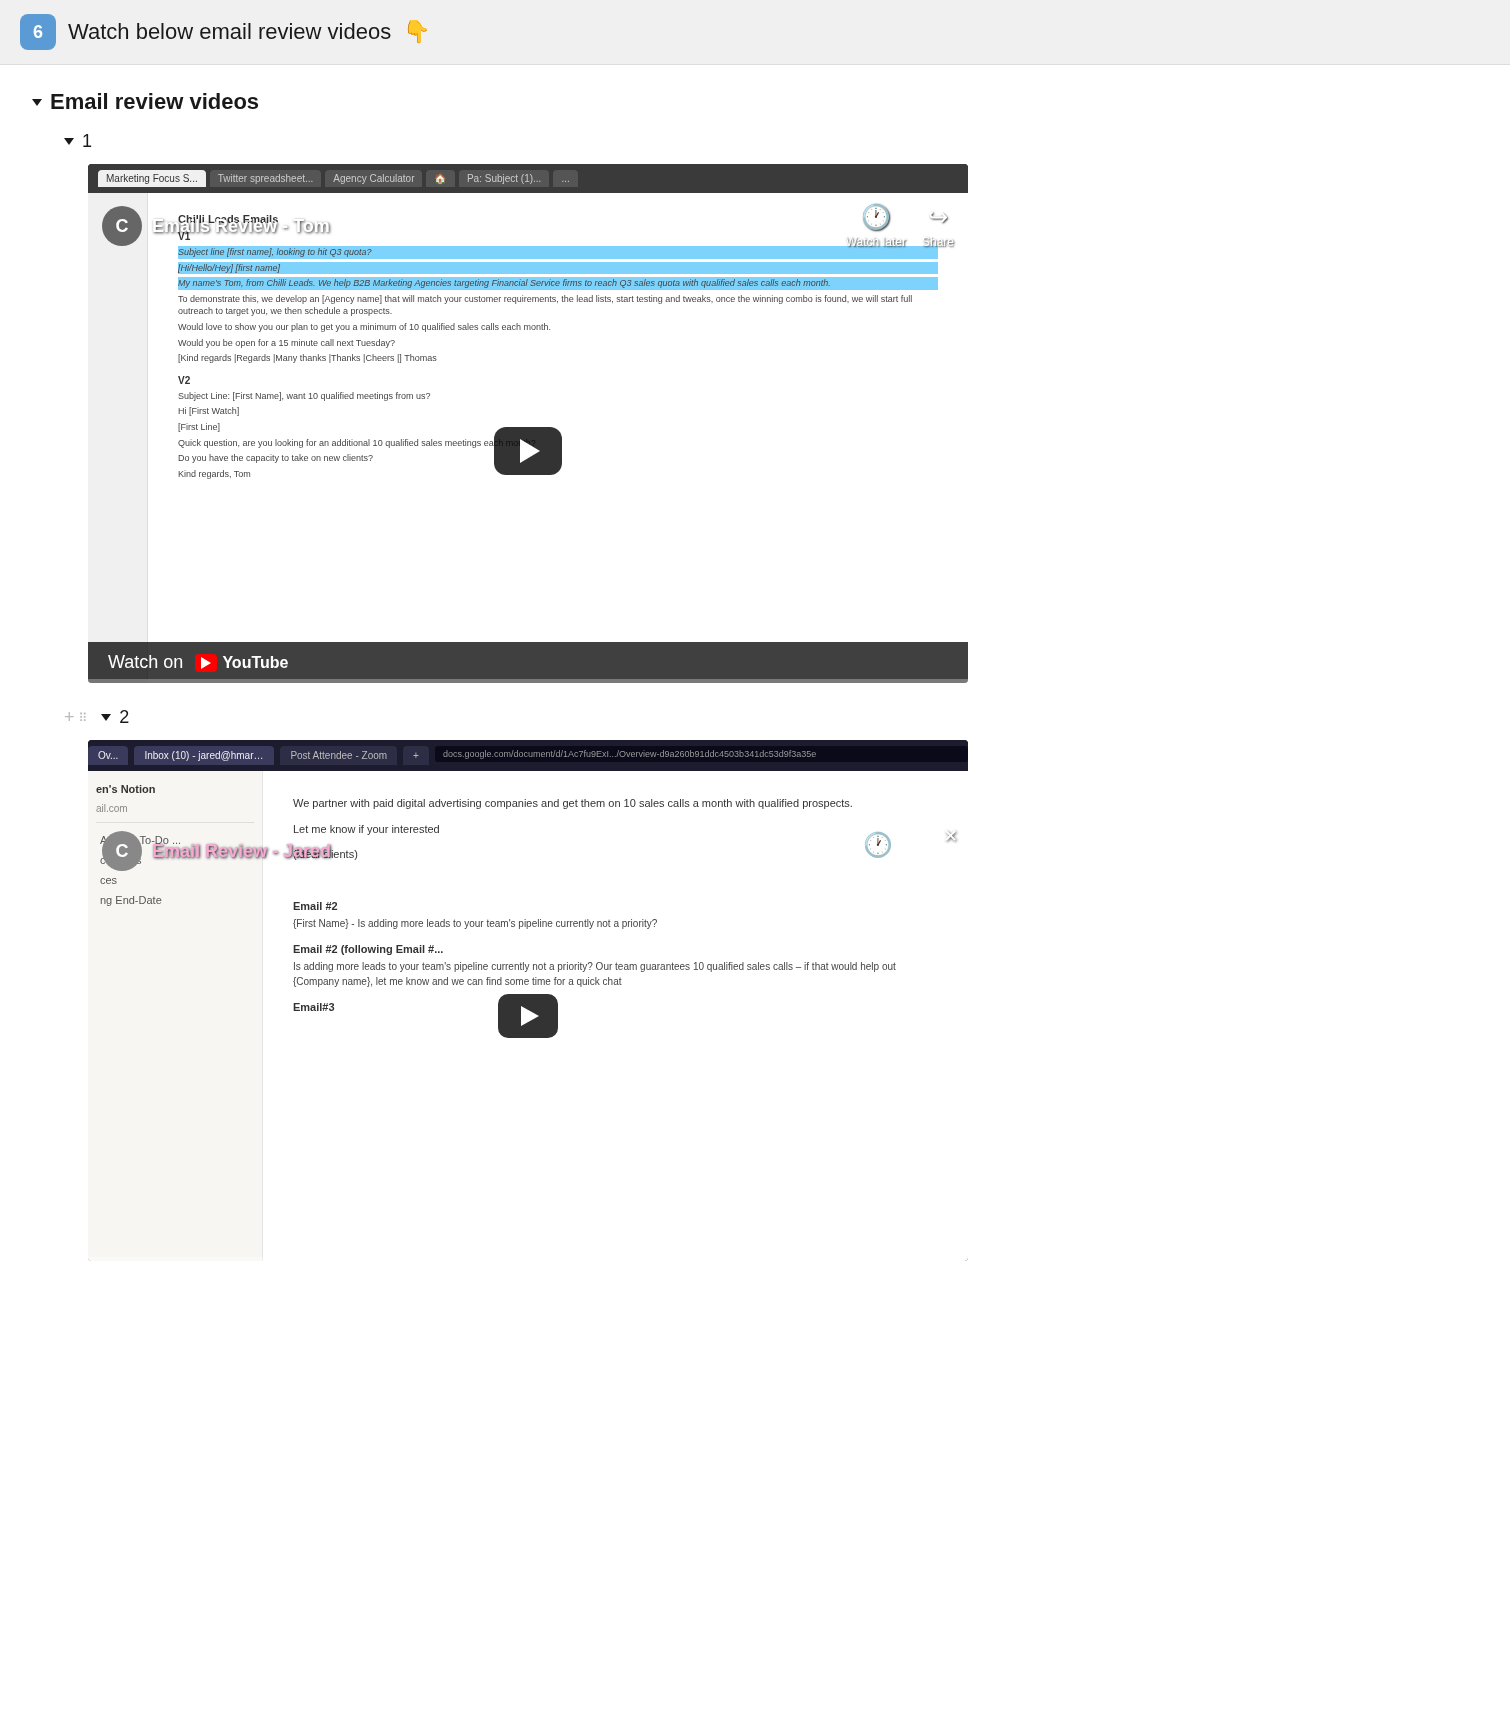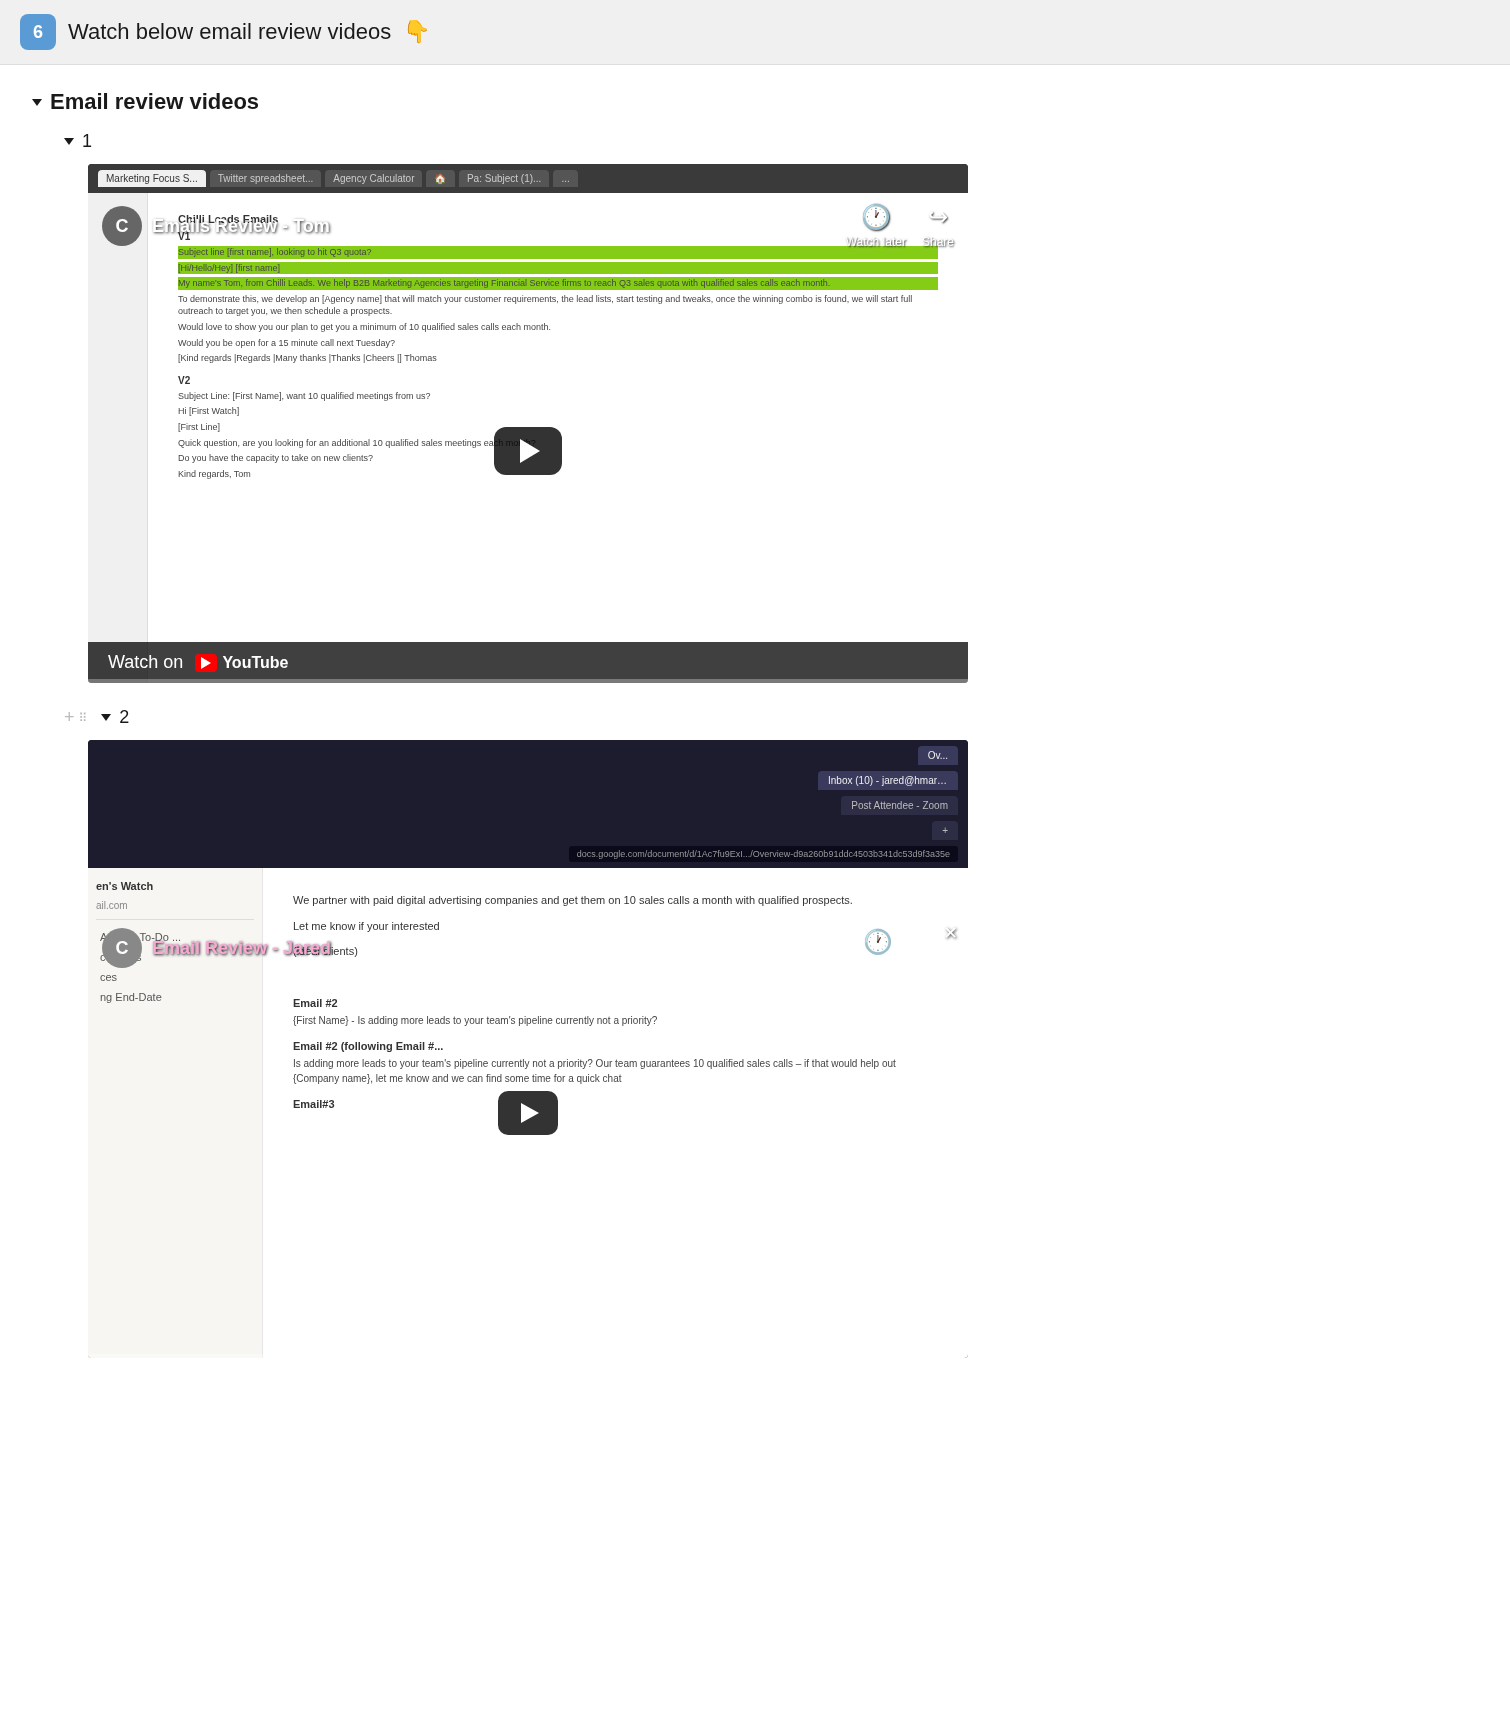--- a/index.html
+++ b/index.html
@@ -164,21 +164,22 @@
       color: #333;
       margin-bottom: 4px;
     }
     .gdocs-text {
       font-size: 9px;
       color: #444;
       margin-bottom: 3px;
       line-height: 1.4;
     }
     .gdocs-text.highlighted {
-      background: #84cc16;
+      background: #7dd3fc;
+      font-style: italic;
     }
 
     
     .yt-overlay {
       position: absolute;
       top: 0; left: 0; right: 0; bottom: 0;
       display: flex;
       flex-direction: column;
       justify-content: space-between;
     }
@@ -352,25 +353,24 @@
       margin-bottom: 4px;
     }
 
     
     .v2-yt-overlay {
       position: absolute;
       top: 0; left: 0; right: 0; bottom: 0;
     }
     .v2-browser-bar {
       background: #1c1c2e;
-      padding: 6px 10px;
-      display: flex;
-      align-items: flex-end;
+      padding: 6px 0;
+      display: flex;
+      align-items: flex-start;
       gap: 6px;
-      flex-direction: column;
     }
     .v2-tab {
       background: #2d2d45;
       color: #bbb;
       font-size: 10px;
       padding: 4px 10px;
       border-radius: 4px 4px 0 0;
       max-width: 140px;
       overflow: hidden;
       text-overflow: ellipsis;
@@ -610,21 +610,21 @@
         <div class="v2-tab active">Inbox (10) - jared@hmarketi...</div>
         <div class="v2-tab">Post Attendee - Zoom</div>
         <div class="v2-tab">+</div>
         <div class="v2-url-bar">docs.google.com/document/d/1Ac7fu9ExI.../Overview-d9a260b91ddc4503b341dc53d9f3a35e</div>
       </div>
 
       <div style="position:relative; height: 490px; overflow:hidden;">
 
         <div class="notion-layout">
           <div class="notion-sidebar">
-            <div class="notion-sidebar-title">en's Watch</div>
+            <div class="notion-sidebar-title">en's Notion</div>
             <div style="font-size:10px; color:#888; margin-bottom:8px;">ail.com</div>
             <div style="height:1px; background:#ddd; margin-bottom:8px;"></div>
             <div class="notion-sidebar-item">Agency To-Do ...</div>
             <div class="notion-sidebar-item">cordings</div>
             <div class="notion-sidebar-item">ces</div>
             <div class="notion-sidebar-item">ng End-Date</div>
           </div>
           <div class="notion-main-content">
             <div class="notion-body-text">We partner with paid digital advertising companies and get them on 10 sales calls a month with qualified prospects.</div>
             <div class="notion-body-text">Let me know if your interested</div>

